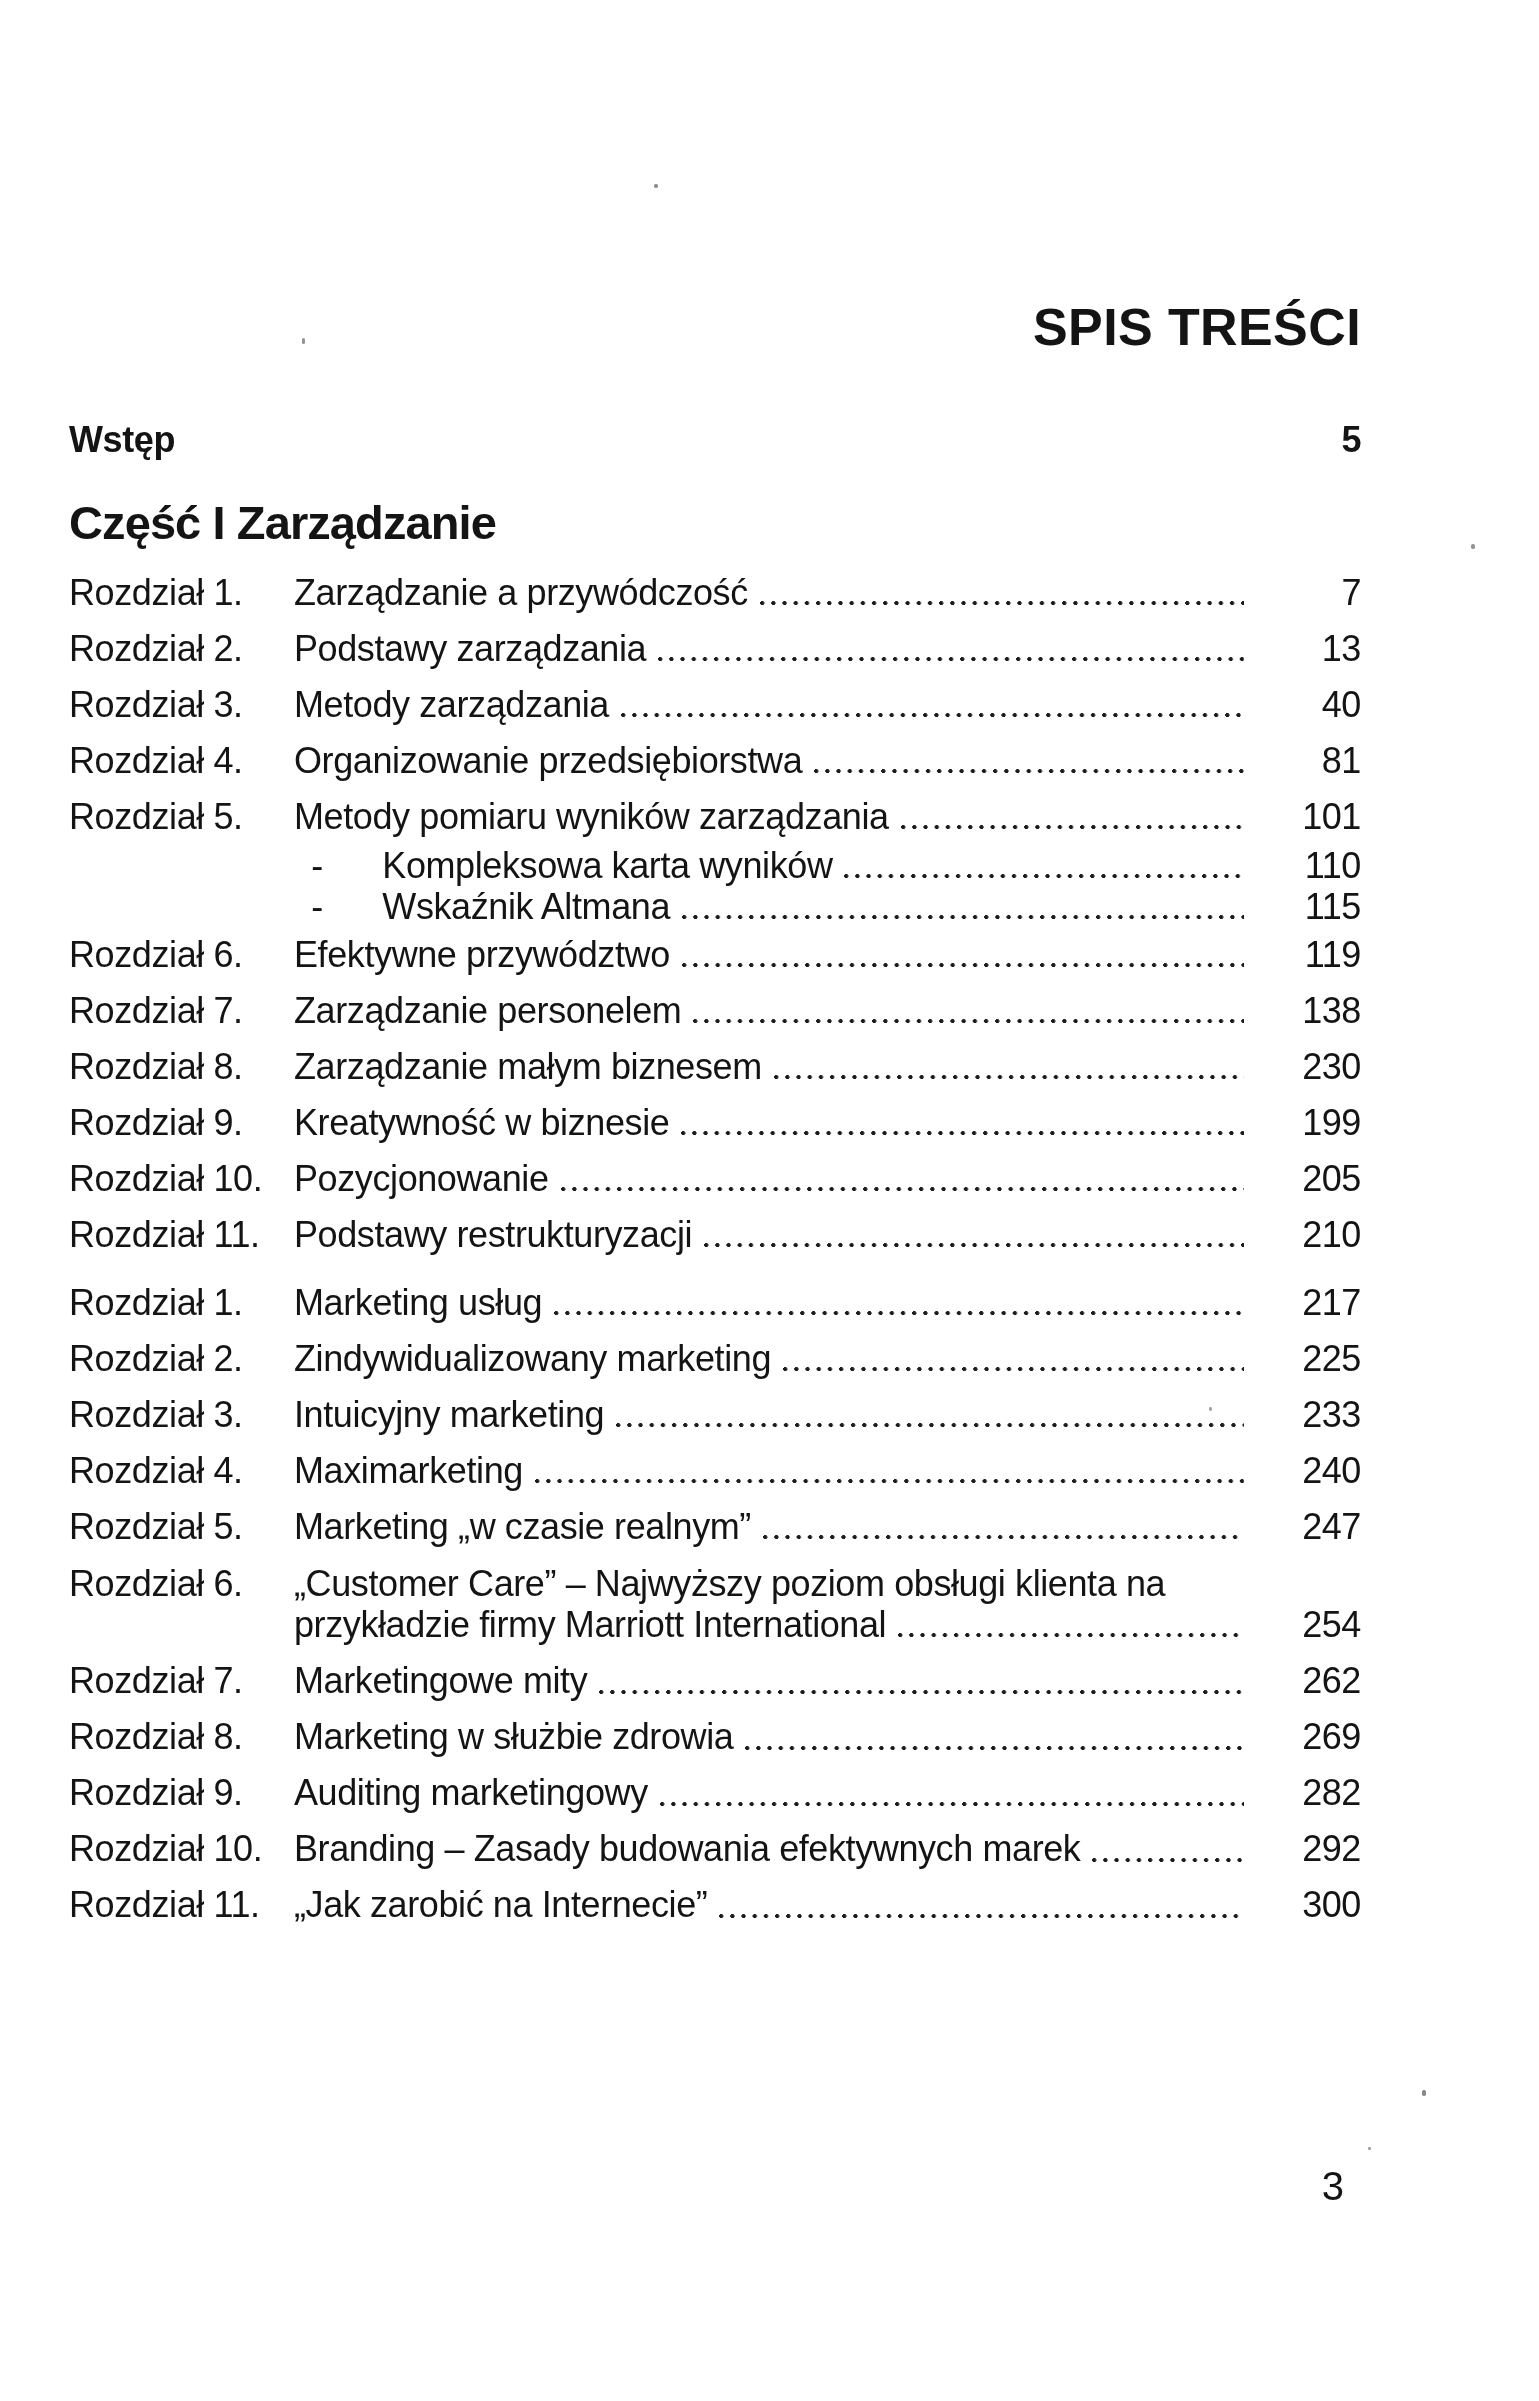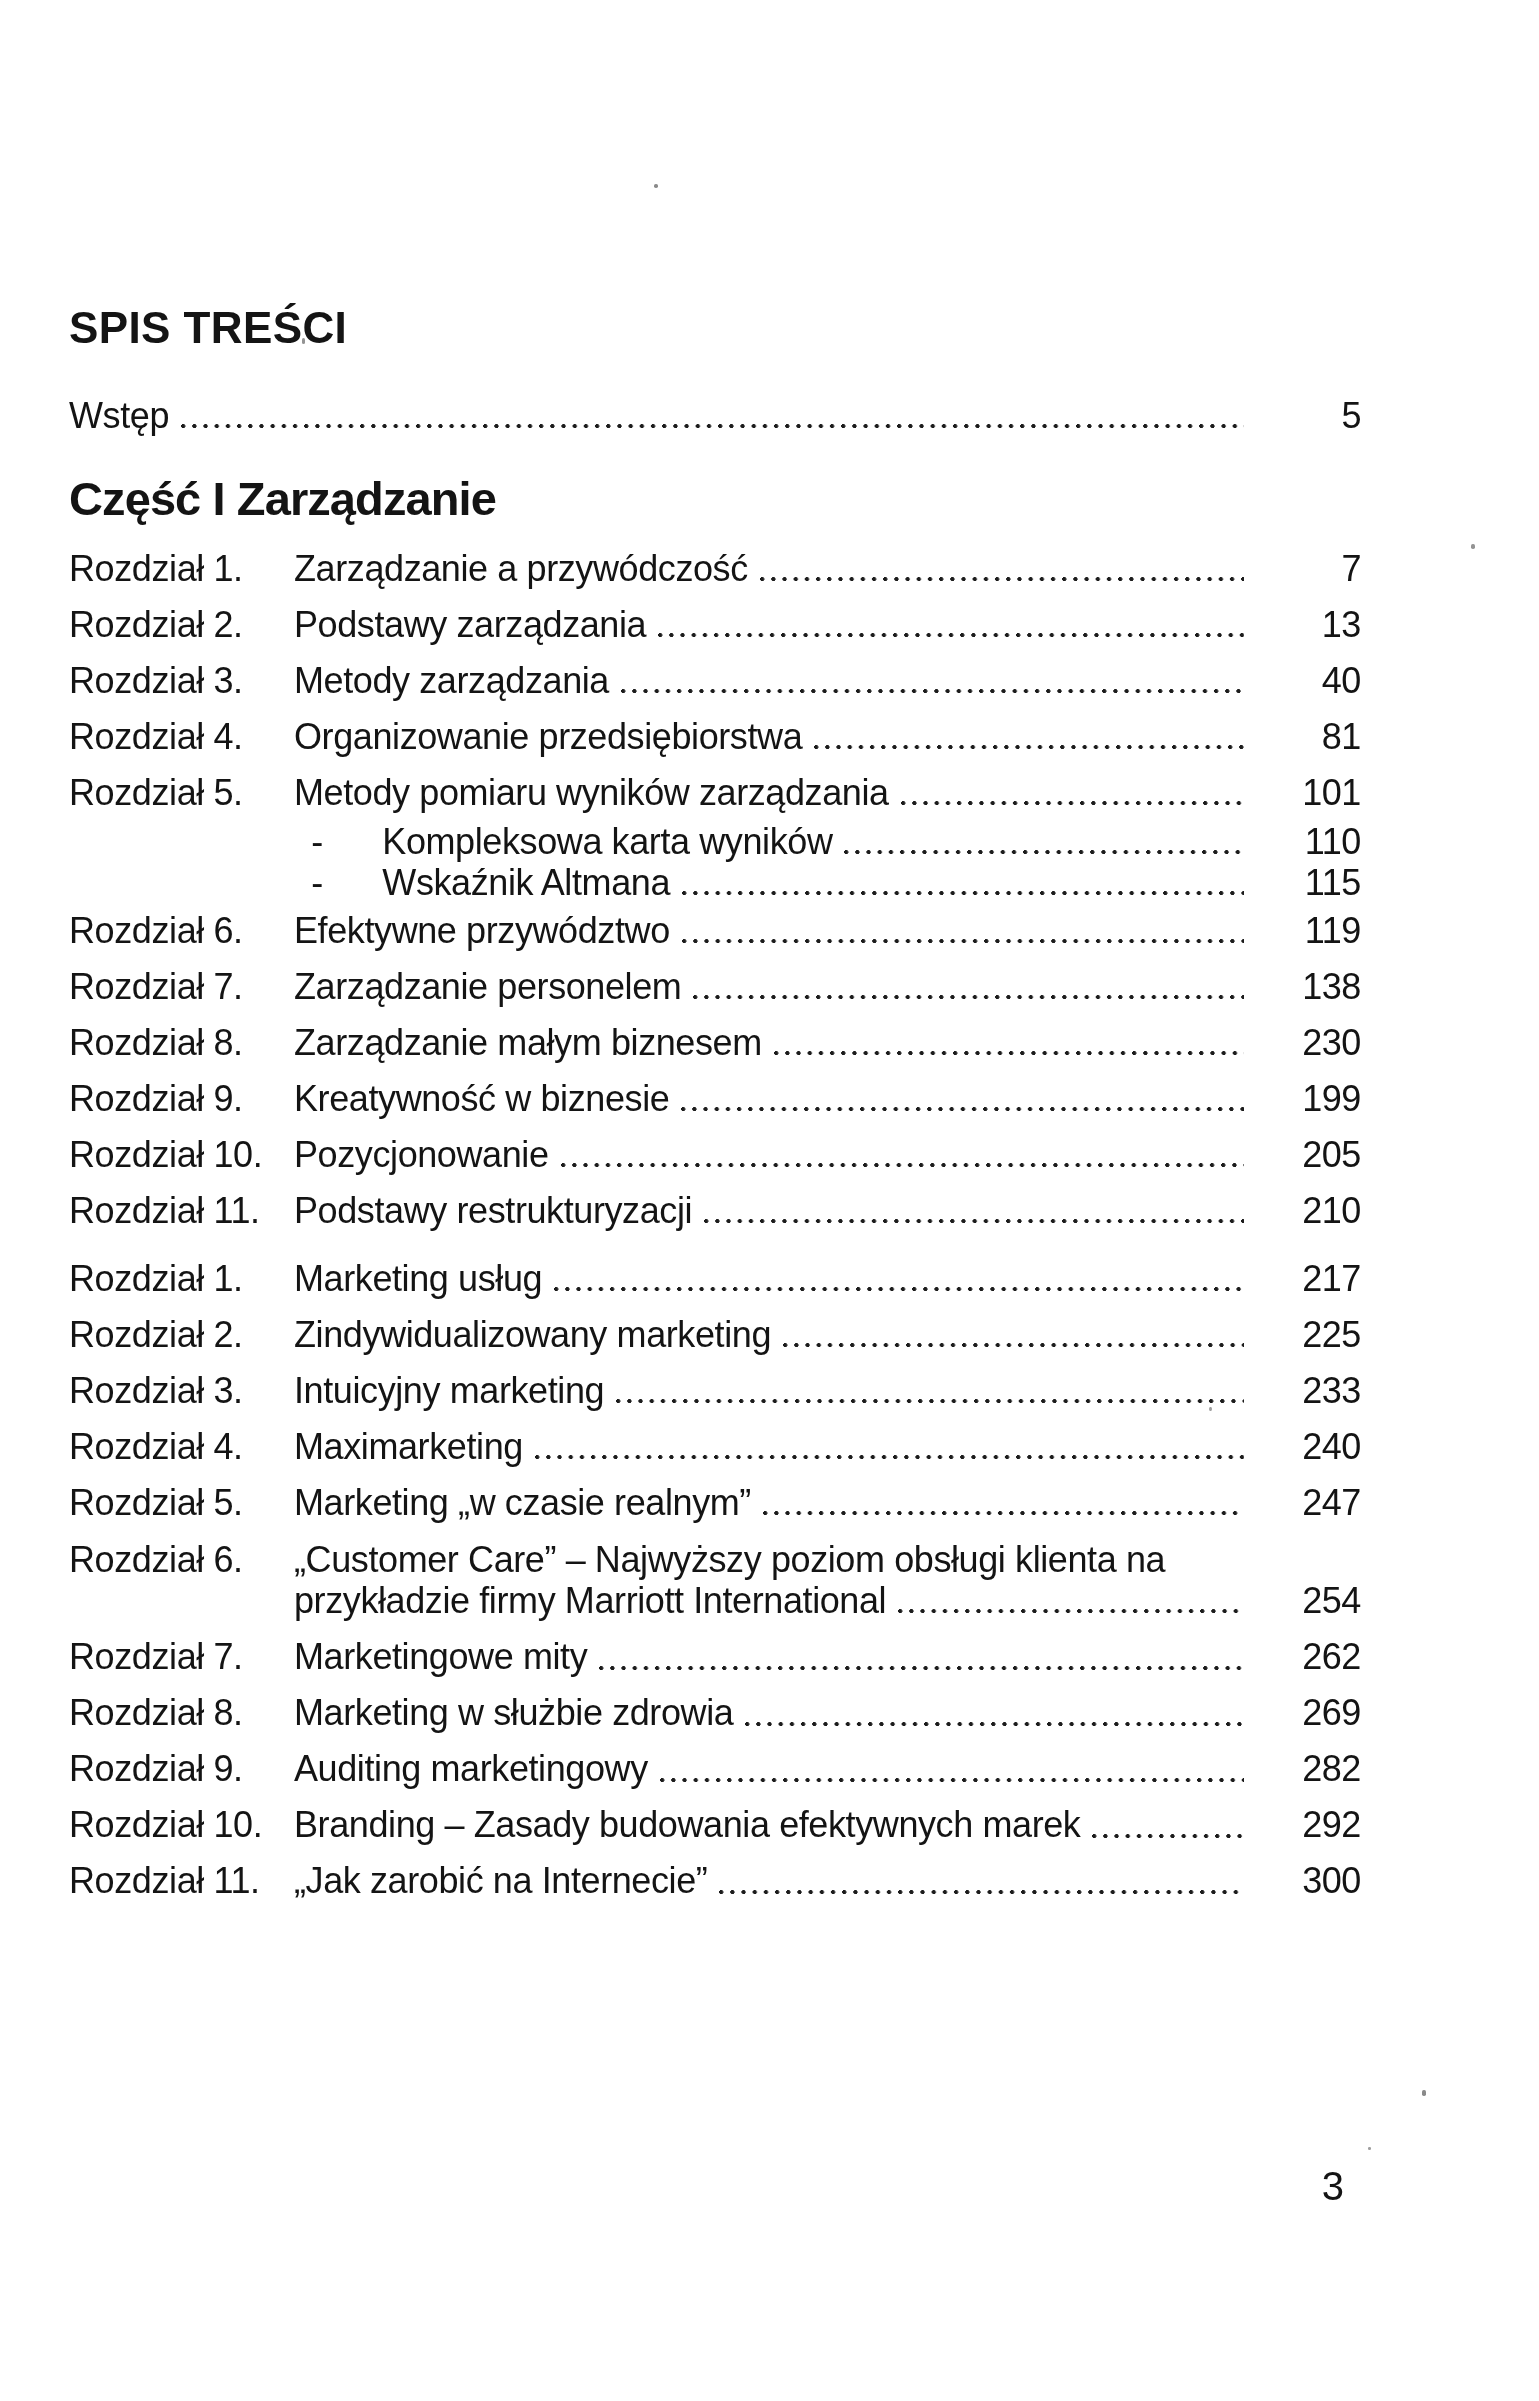--- a/index.html
+++ b/index.html
@@ -12,33 +12,33 @@
     overflow:hidden;
   }
   .content{
     position:absolute;
     left:69px;top:0;
     width:1292px;
   }
   .toc-title{
     margin-top:297px;
     height:61px;line-height:61px;
-    text-align:left;
-    font-size:44px;
+    text-align:right;
+    font-size:52px;
     font-weight:bold;
     letter-spacing:0.4px;
   }
   .row{
     display:flex;
     height:56px;line-height:56px;
     font-size:36px;
     letter-spacing:-0.4px;
     white-space:nowrap;
   }
-  .intro-row{margin-top:30px;font-weight:normal;}
+  .intro-row{margin-top:54px;font-weight:bold;align-items:flex-end;}
   .section-heading{
     font-size:47px;
     font-weight:bold;
     letter-spacing:-0.9px;
     height:61px;line-height:61px;
     margin-top:24px;
   }
   .rows{margin-top:12px;}
   .label{flex:none;width:225px;}
   .title{flex:none;}

